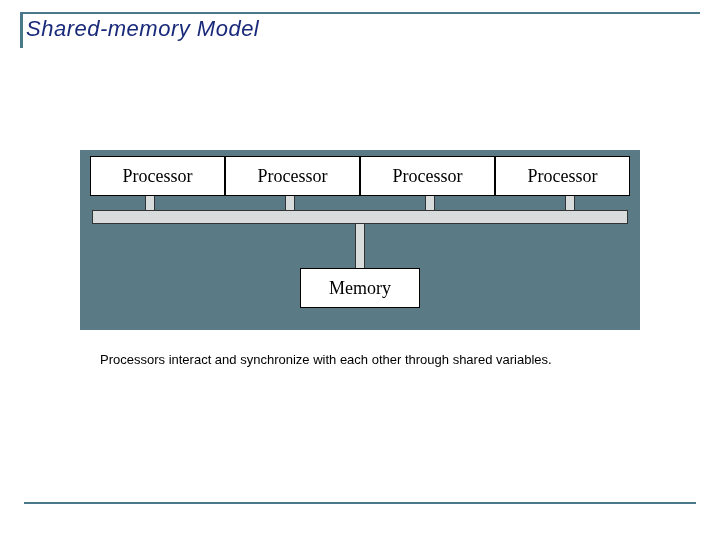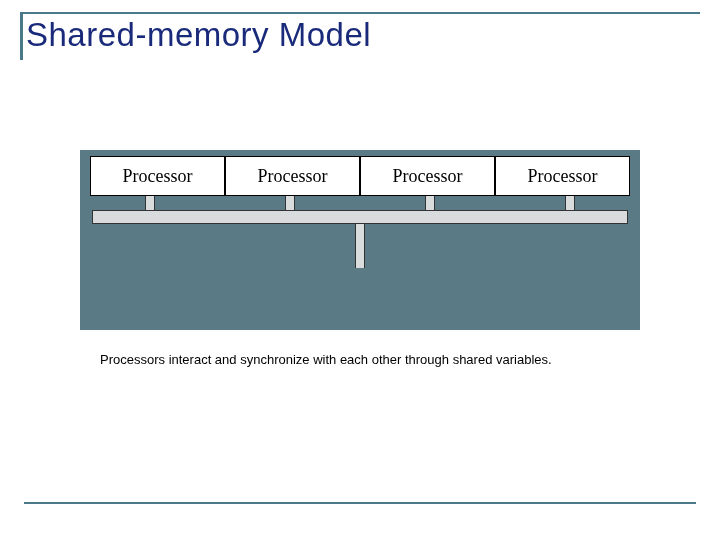--- a/index.html
+++ b/index.html
@@ -14,24 +14,25 @@
     position: absolute;
     top: 12px;
     left: 20px;
     right: 20px;
   }
   .top-rule {
     border-top: 2px solid #4a7a8a;
     margin-bottom: 2px;
   }
   .title {
-    font-size: 33px;
+    font-size: 22px;
     color: #1a2a7a;
     padding-left: 6px;
     letter-spacing: 0.5px;
+    font-style: italic;
   }
   .title-vbar {
     position: absolute;
     left: 0;
     top: 0;
     bottom: -6px;
     width: 3px;
     background: #4a7a8a;
   }
   .diagram {
@@ -129,17 +130,18 @@
     <div class="proc">Processor</div>
     <div class="proc">Processor</div>
     <div class="proc">Processor</div>
   </div>
   <div class="connector c1"></div>
   <div class="connector c2"></div>
   <div class="connector c3"></div>
   <div class="connector c4"></div>
   <div class="bus"></div>
   <div class="connector cmem"></div>
+  <div class="memory">Memory</div>
 </div>
 
 <div class="caption">Processors interact and synchronize with each other through shared variables.</div>
 
 <div class="bottom-rule"></div>
 
 </body></html>

